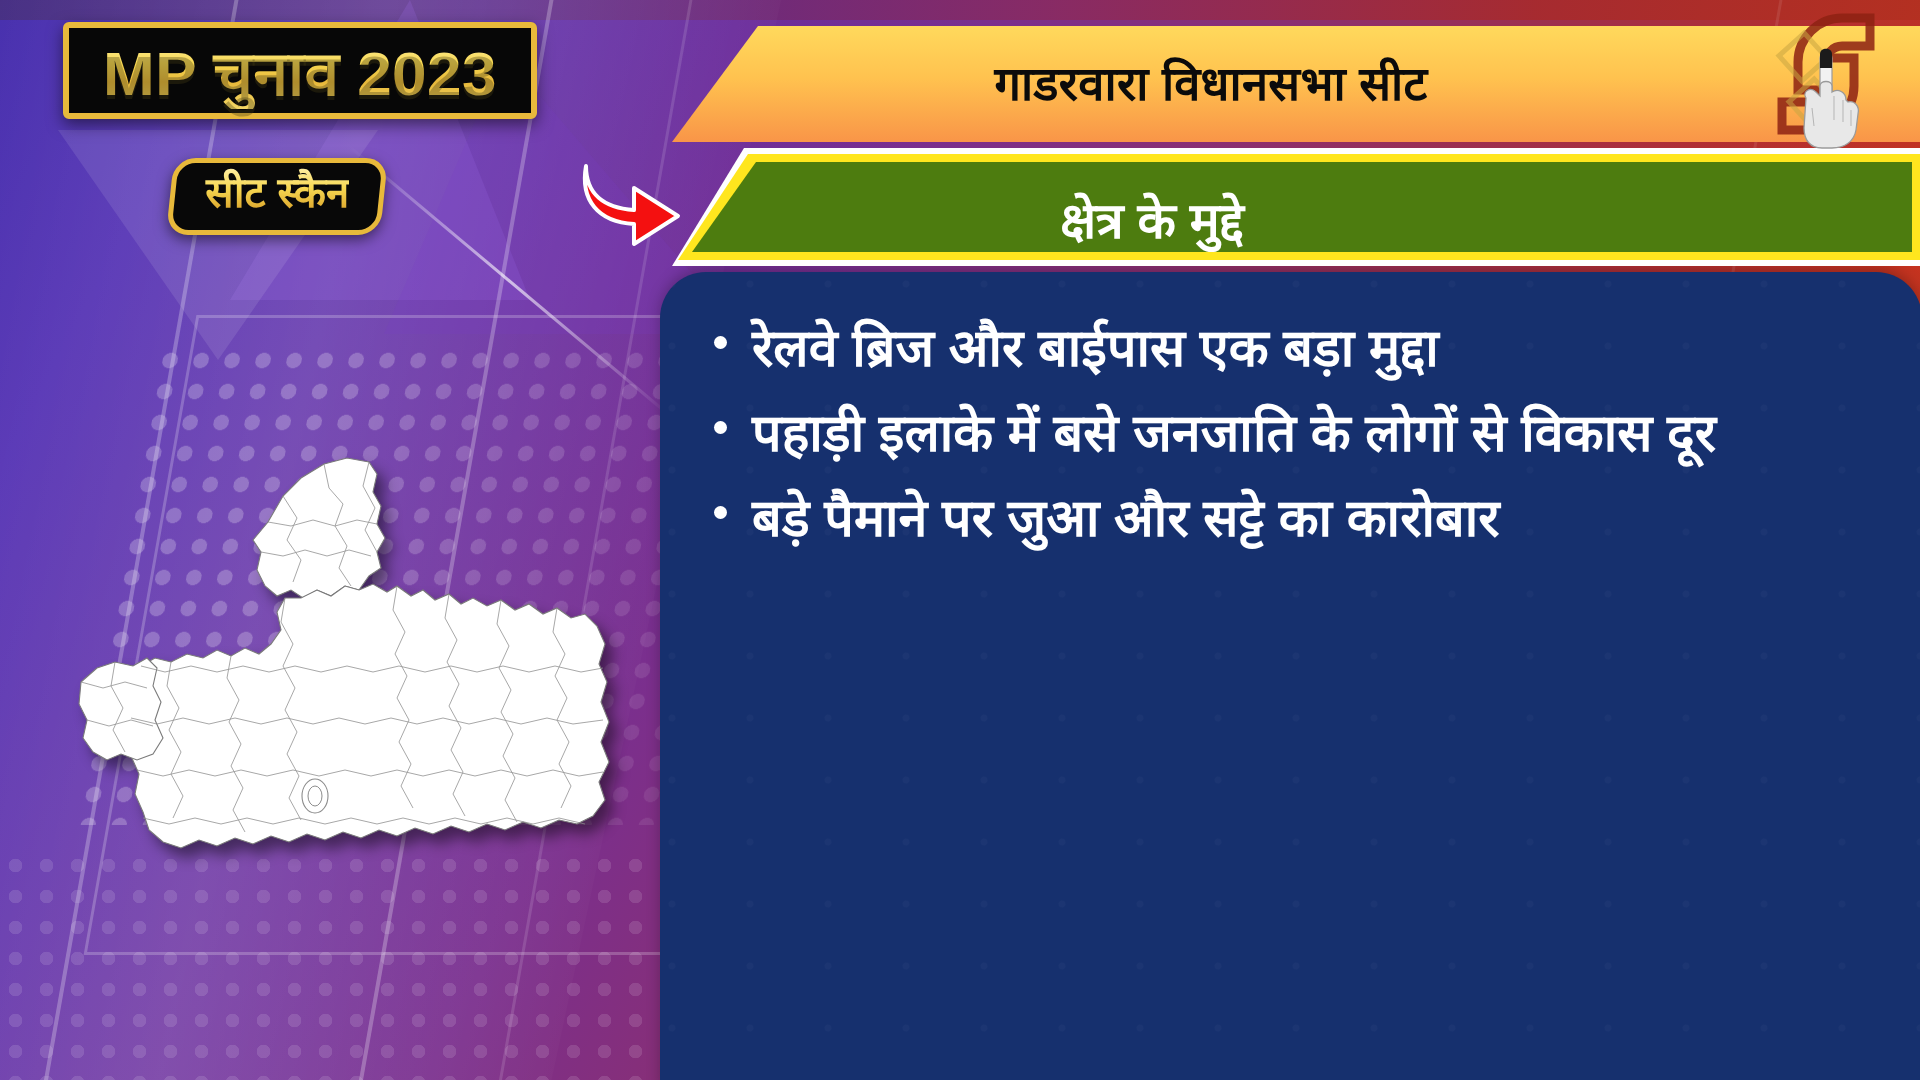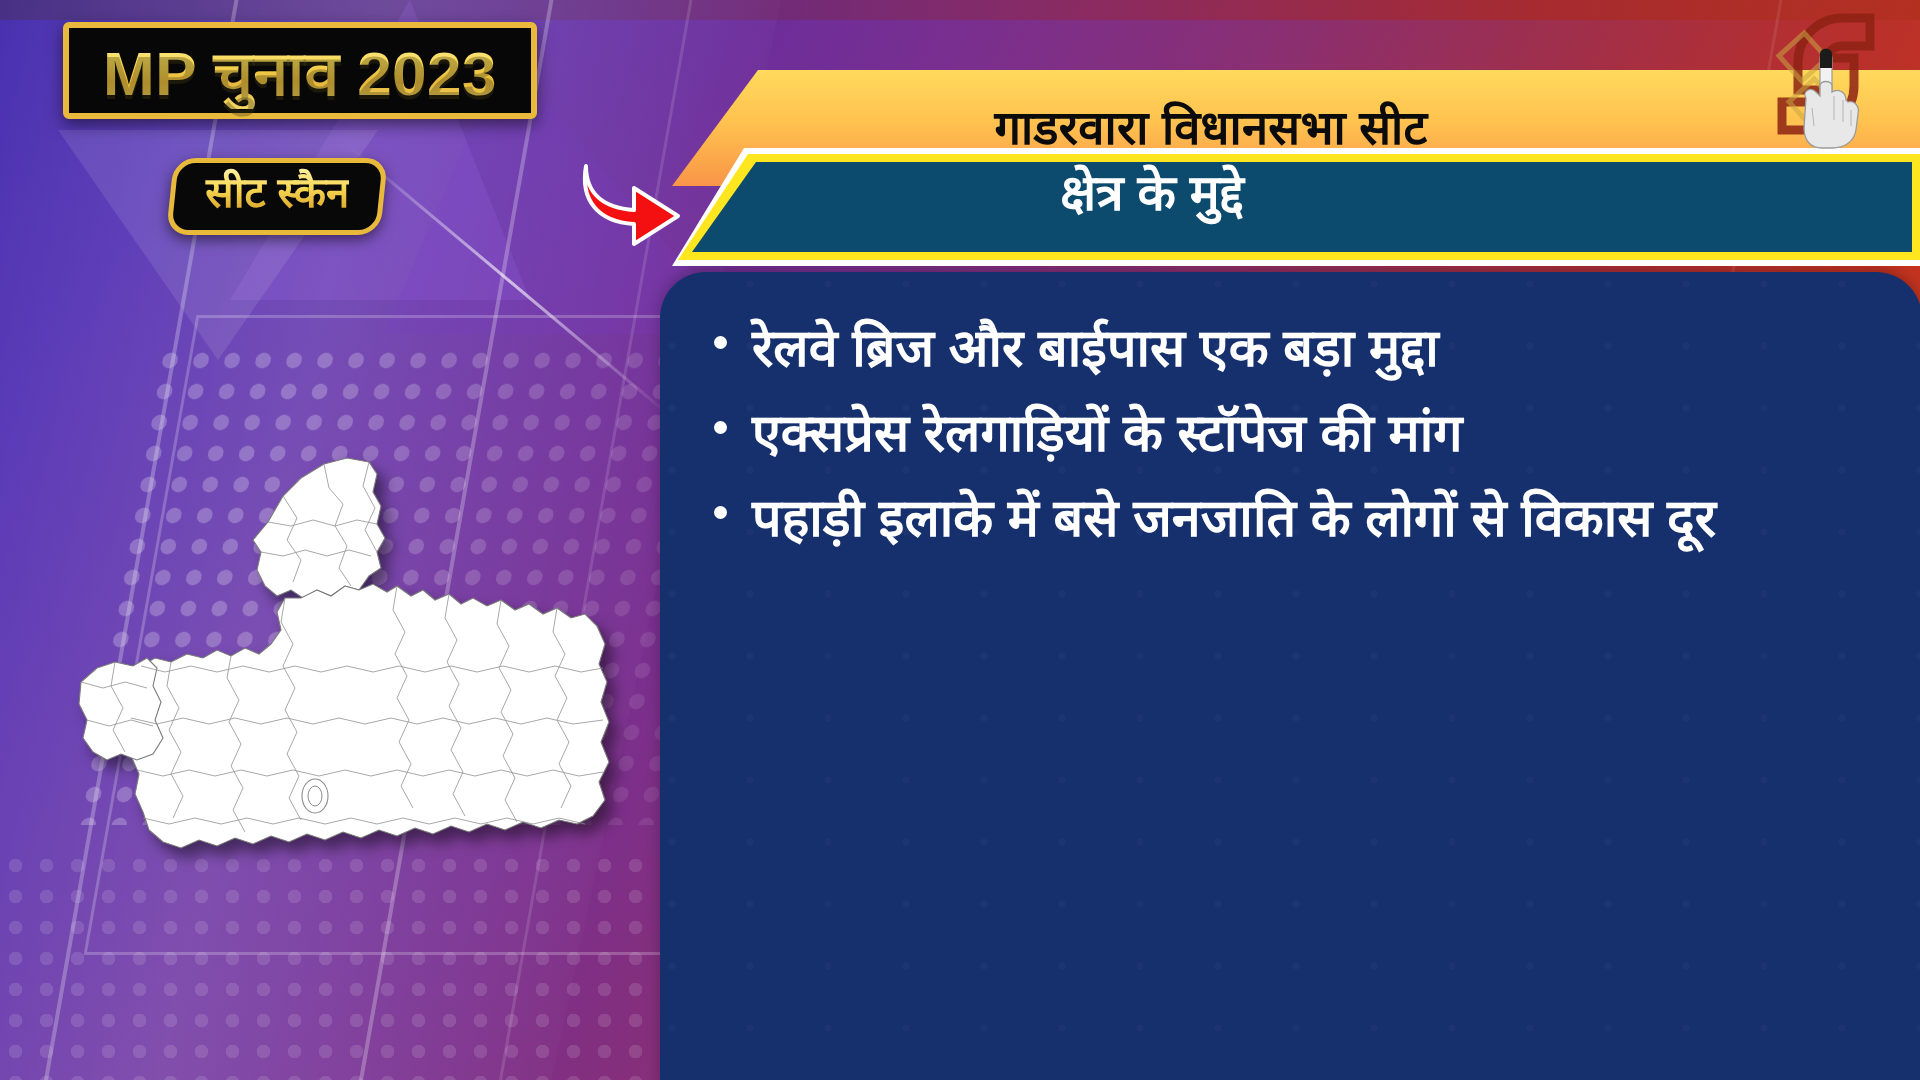--- a/index.html
+++ b/index.html
@@ -150,21 +150,20 @@
     white-space:nowrap; line-height:1.25;
   }
 
   
   .header-banner {
     position:absolute; left:672px; top:26px; width:1248px; height:116px;
     background:linear-gradient(180deg,#ffd95c 0%,#ffc24f 45%,#f99548 100%);
     clip-path:polygon(86px 0, 100% 0, 100% 100%, 0 100%);
     display:flex; align-items:center; justify-content:center;
     z-index:20;
-    margin-top:44px;
   }
   .header-banner .txt {
     font-size:47px; font-weight:bold; color:#0b0b0b;
     white-space:nowrap; letter-spacing:.3px;
     padding-right:170px; line-height:1.2;
   }
 
   
   .logo-wm {
     position:absolute; right:14px; top:-6px; width:160px; height:160px;
@@ -182,23 +181,23 @@
     background:#ffffff;
     clip-path:polygon(72px 0, 100% 0, 100% 100%, 0 100%);
   }
   .heading-box .frame-yellow {
     position:absolute; left:6px; top:6px; right:0; bottom:6px;
     background:#ffe61e;
     clip-path:polygon(70px 0, 100% 0, 100% 100%, 0 100%);
   }
   .heading-box .frame-navy {
     position:absolute; left:20px; top:14px; right:8px; bottom:14px;
-    background:#0c4a6e;
+    background:#4d7c0f;
     clip-path:polygon(64px 0, 100% 0, 100% 100%, 0 100%);
-    display:flex; align-items:flex-start; justify-content:center;
+    display:flex; align-items:flex-end; justify-content:center;
   }
   .heading-box .txt {
     font-size:50px; font-weight:bold; color:#ffffff;
     white-space:nowrap; padding-right:300px; line-height:1.25;
   }
 
   
   .red-arrow { position:absolute; left:578px; top:160px; width:110px; height:90px; z-index:25; }
 
   
@@ -359,18 +358,18 @@
     <div class="frame-yellow"></div>
     <div class="frame-navy">
       <div class="txt">क्षेत्र के मुद्दे</div>
     </div>
   </div>
 
   <div class="issues-panel">
     <div class="tri-pat"></div>
     <ul class="issues-list">
       <li>रेलवे ब्रिज और बाईपास एक बड़ा मुद्दा</li>
-      <li>एक्सप्रेस रेलगाड़ियों के स्टॉपेज की मांग</li>
       <li>पहाड़ी इलाके में बसे जनजाति के लोगों से विकास दूर</li>
+      <li>बड़े पैमाने पर जुआ और सट्टे का कारोबार</li>
     </ul>
   </div>
 
 </div>
 
 </body></html>

